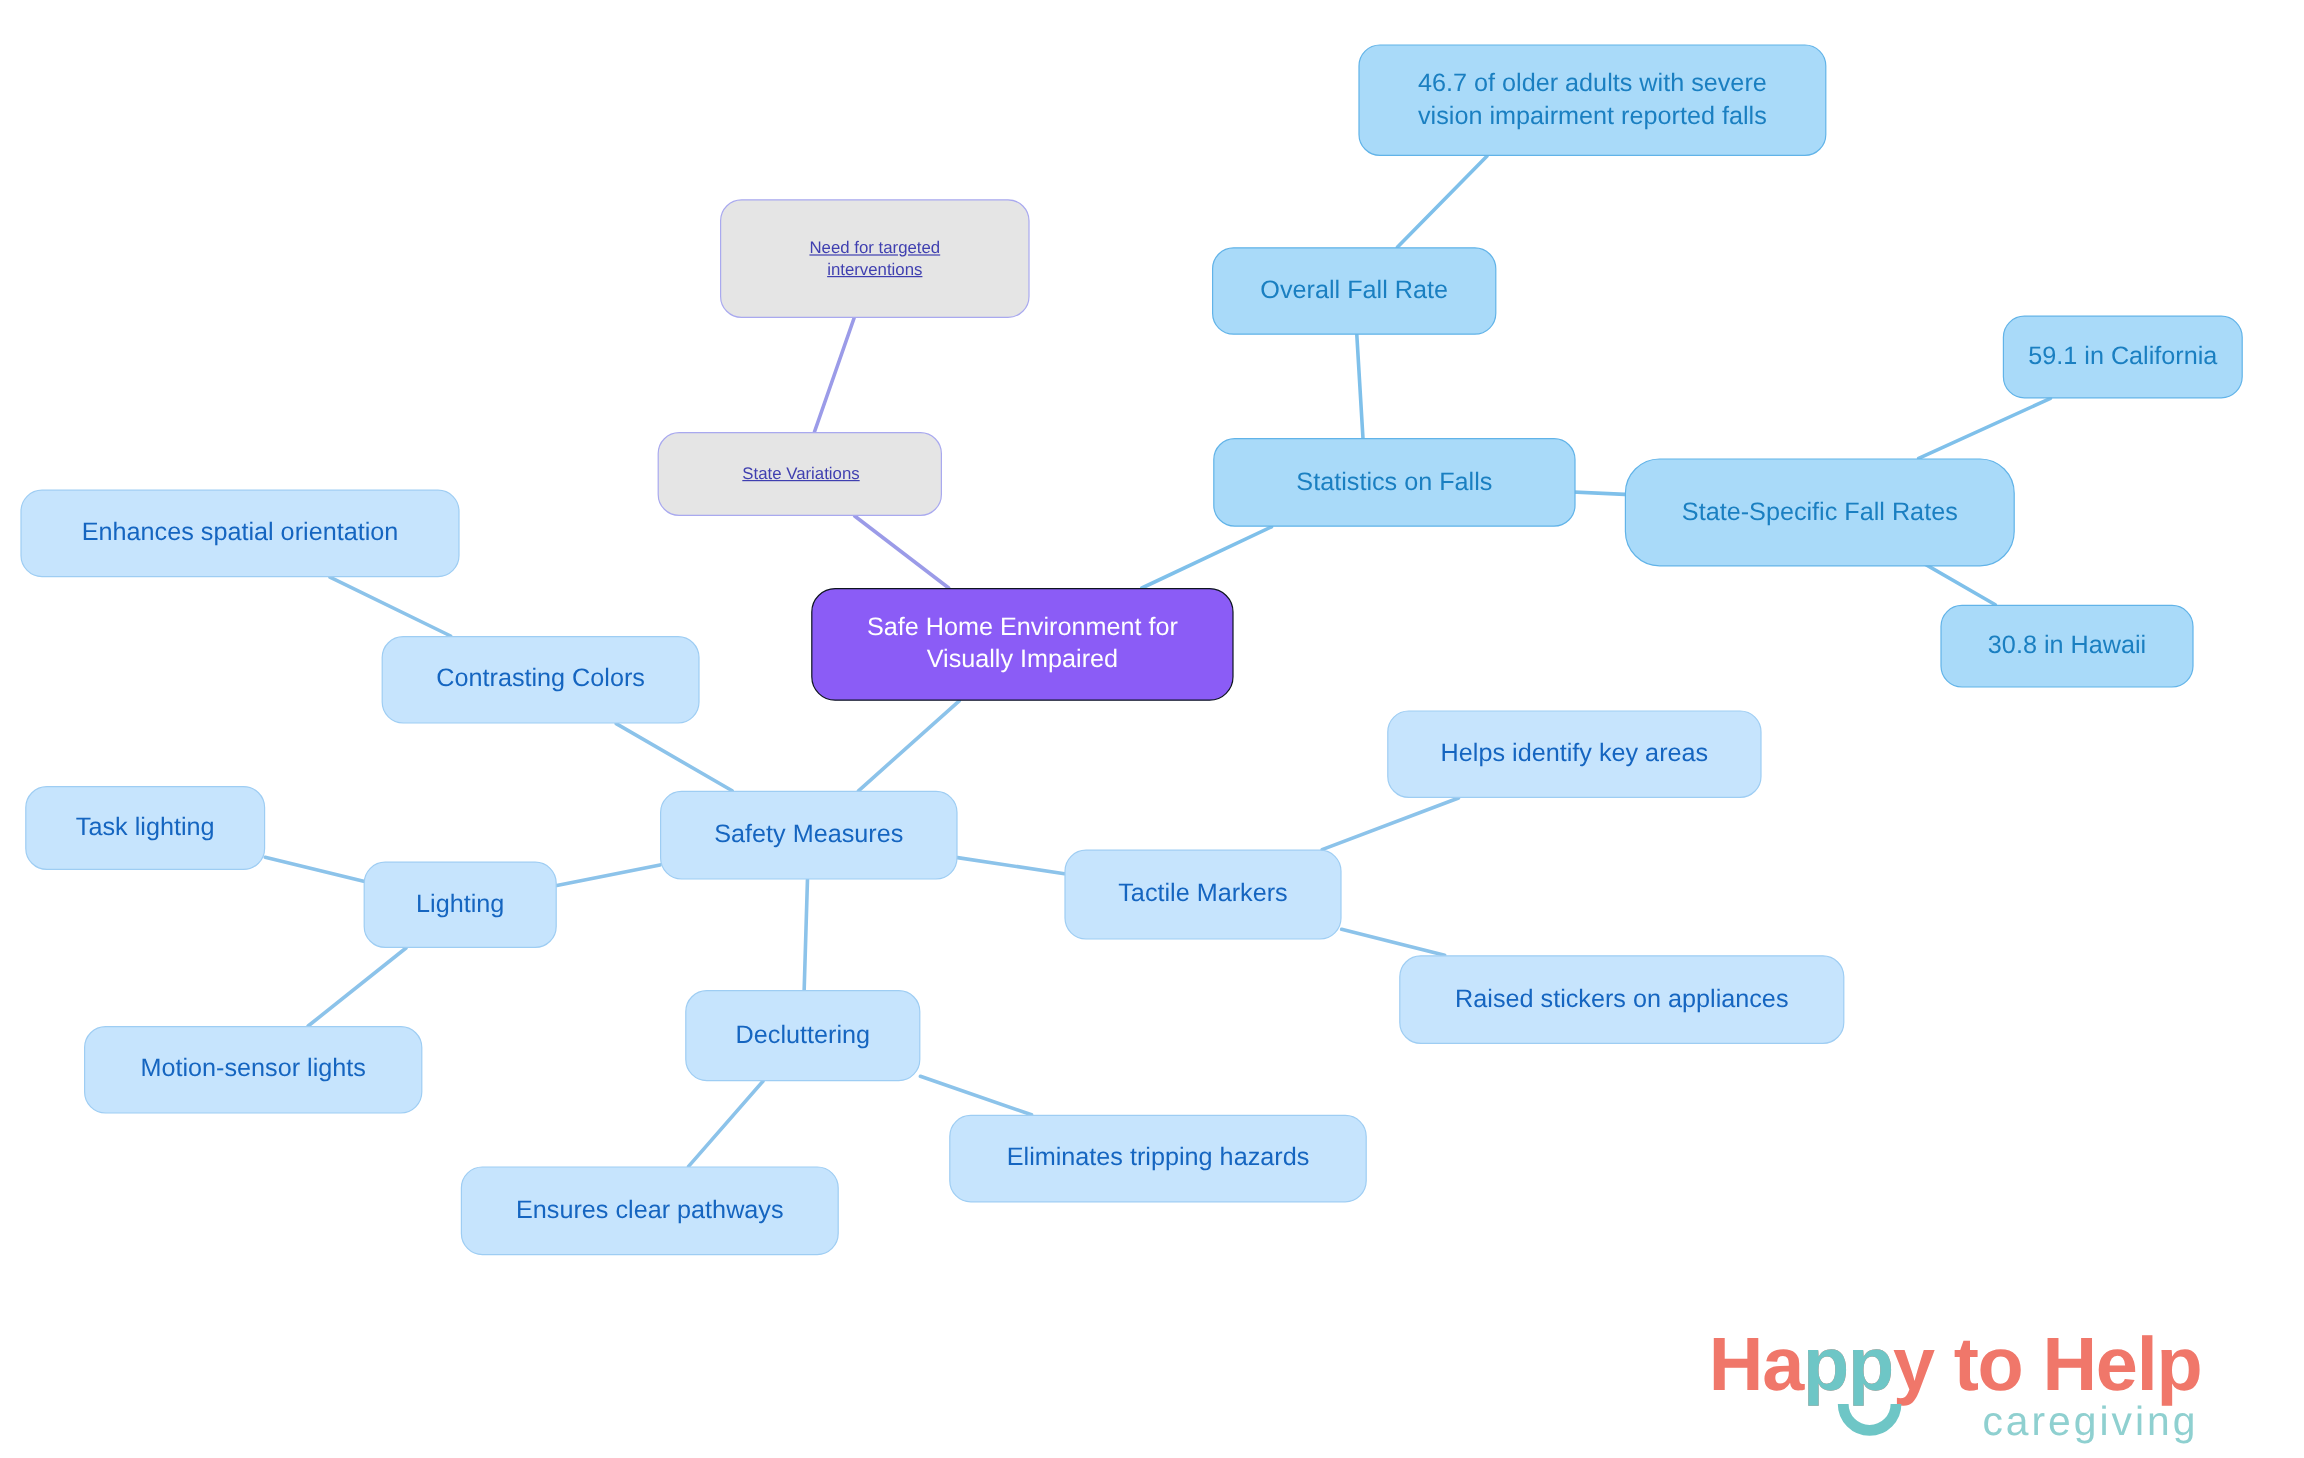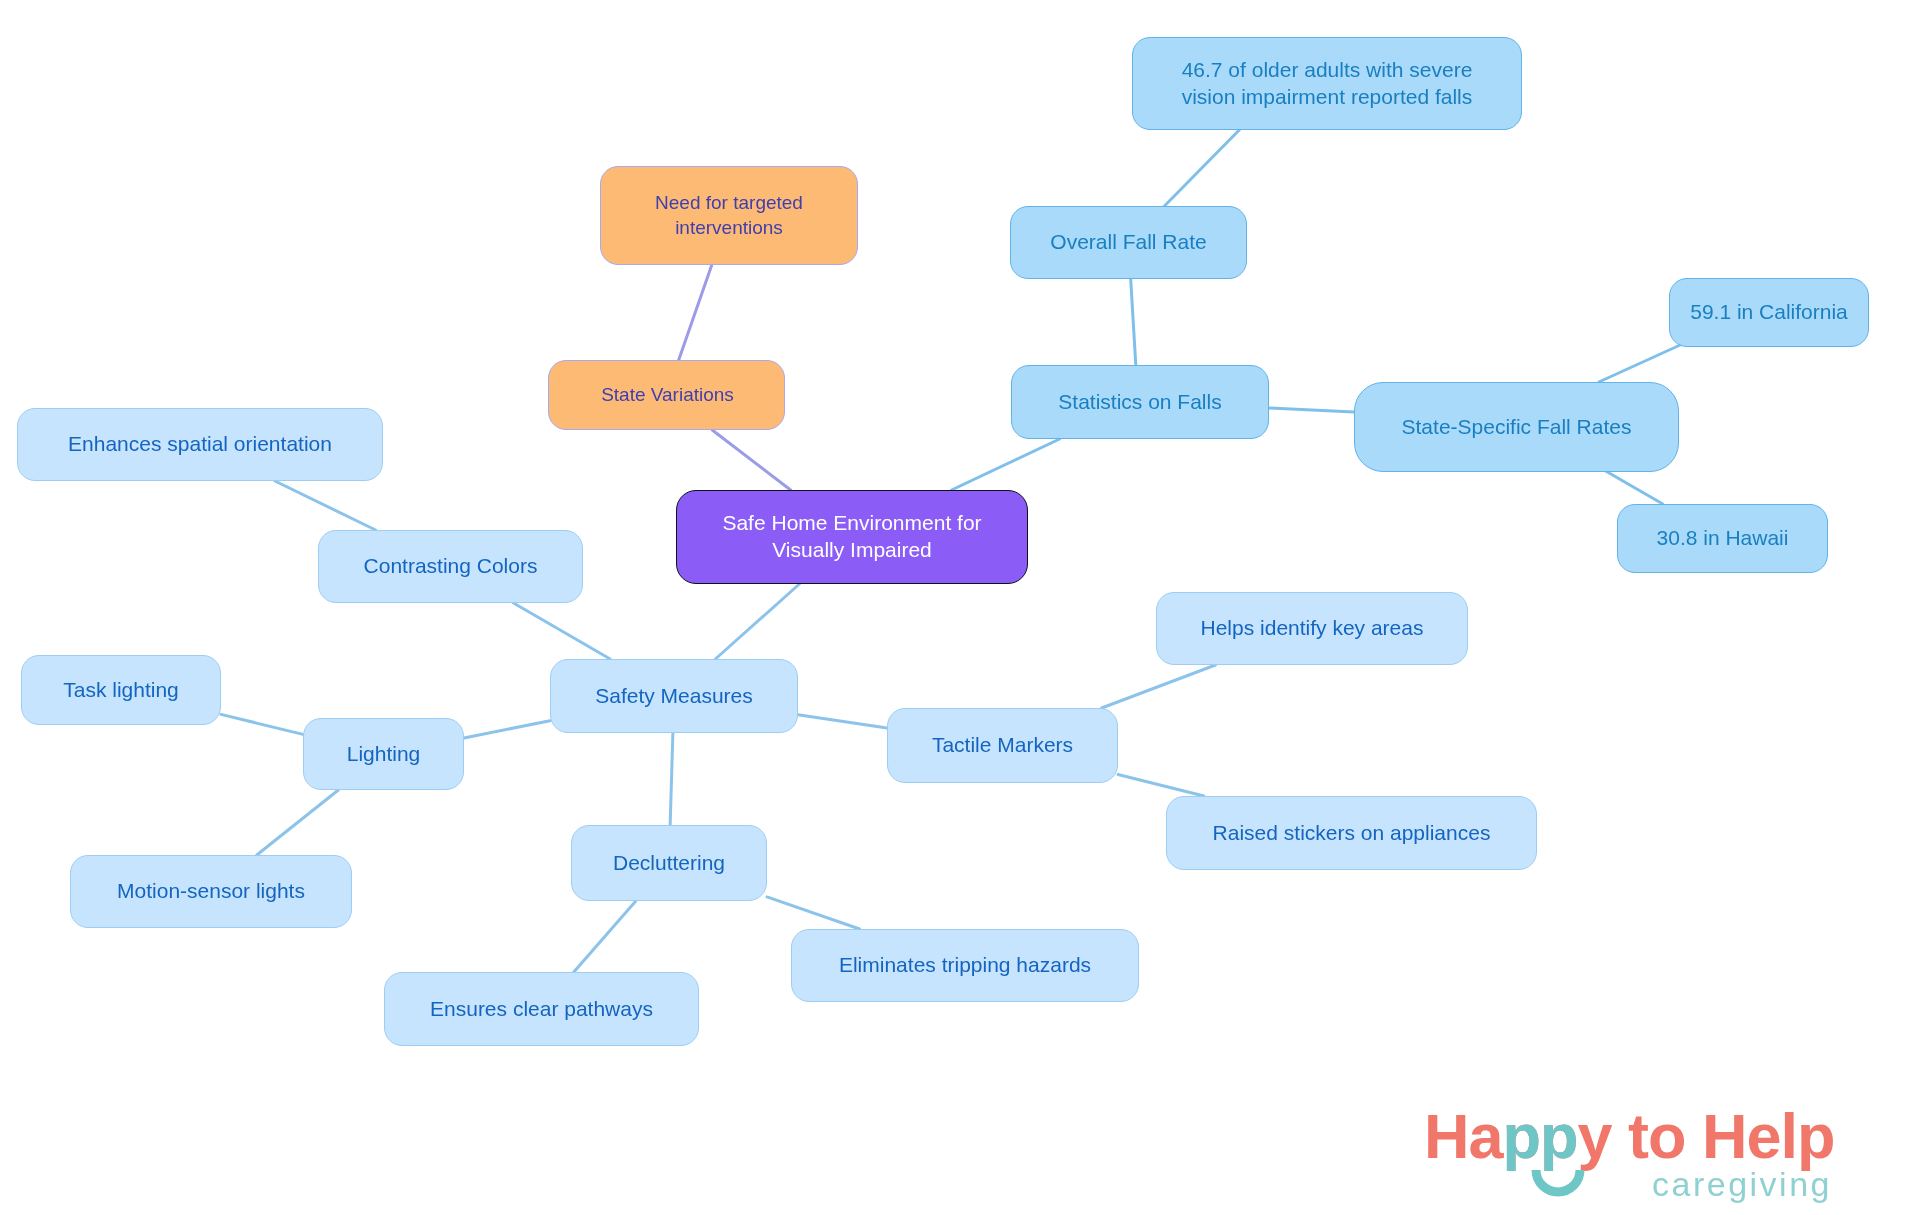--- a/index.html
+++ b/index.html
@@ -59,24 +59,25 @@
   }
   
   .node.blue-mid {
     background: #a9daf9;
     border-color: #61b3e8;
     color: #1a7fc1;
     font-size: 21px;
   }
   
   .node.purple {
-    background: #fdba74;
+    background: #e5e5e5;
     border-color: #a9a9ef;
     color: #3f3fb0;
-    font-size: 19px;
+    font-size: 14px;
+    text-decoration: underline;
   }
   .logo {
     position: absolute;
     left: 1424px;
     top: 1096px;
     width: 470px;
     height: 110px;
   }
 </style>
 </head>
@@ -101,26 +102,26 @@
       <line x1="672.8922155688623" y1="733" x2="670.1377245508982" y2="825" stroke="#8cc3ea" stroke-width="3" stroke-linecap="round"></line>
       <line x1="635.8150684931506" y1="901" x2="573.8116438356165" y2="972" stroke="#8cc3ea" stroke-width="3" stroke-linecap="round"></line>
       <line x1="767" y1="896.9358108108108" x2="859.5951219512195" y2="929" stroke="#8cc3ea" stroke-width="3" stroke-linecap="round"></line>
       <line x1="798" y1="714.6849315068494" x2="887" y2="728.0958904109589" stroke="#8cc3ea" stroke-width="3" stroke-linecap="round"></line>
       <line x1="1101.698717948718" y1="708" x2="1215.4465811965813" y2="665" stroke="#8cc3ea" stroke-width="3" stroke-linecap="round"></line>
       <line x1="1118" y1="774.4577363896848" x2="1203.922857142857" y2="796" stroke="#8cc3ea" stroke-width="3" stroke-linecap="round"></line>
     </svg>
   <div id="nodes-layer">
       <div class="node root" style="left: 676px; top: 490px; width: 352px; height: 94px;"><span>Safe Home Environment for
 Visually Impaired</span></div>
-      <div class="node blue-mid" style="left: 1011px; top: 365px; width: 258px; height: 74px;"><span>Statistics on Falls</span></div>
+      <div class="node blue-mid" style="left: 1011px; top: 365px; width: 302px; height: 74px;"><span>Statistics on Falls</span></div>
       <div class="node blue-mid" style="left: 1010px; top: 206px; width: 237px; height: 73px;"><span>Overall Fall Rate</span></div>
       <div class="node blue-mid" style="left: 1132px; top: 37px; width: 390px; height: 93px;"><span>46.7 of older adults with severe
 vision impairment reported falls</span></div>
       <div class="node blue-mid" style="left: 1354px; top: 382px; width: 325px; height: 90px; border-radius: 29px;"><span>State-Specific Fall Rates</span></div>
-      <div class="node blue-mid" style="left: 1669px; top: 278px; width: 200px; height: 69px;"><span>59.1 in California</span></div>
+      <div class="node blue-mid" style="left: 1669px; top: 263px; width: 200px; height: 69px;"><span>59.1 in California</span></div>
       <div class="node blue-mid" style="left: 1617px; top: 504px; width: 211px; height: 69px;"><span>30.8 in Hawaii</span></div>
       <div class="node purple" style="left: 548px; top: 360px; width: 237px; height: 70px; padding-left: 16px;"><span>State Variations</span></div>
       <div class="node purple" style="left: 600px; top: 166px; width: 258px; height: 99px;"><span>Need for targeted
 interventions</span></div>
       <div class="node blue" style="left: 550px; top: 659px; width: 248px; height: 74px;"><span>Safety Measures</span></div>
       <div class="node blue" style="left: 318px; top: 530px; width: 265px; height: 73px; align-items: center;"><span>Contrasting Colors</span></div>
       <div class="node blue" style="left: 17px; top: 408px; width: 366px; height: 73px;"><span>Enhances spatial orientation</span></div>
       <div class="node blue" style="left: 303px; top: 718px; width: 161px; height: 72px;"><span>Lighting</span></div>
       <div class="node blue" style="left: 21px; top: 655px; width: 200px; height: 70px;"><span>Task lighting</span></div>
       <div class="node blue" style="left: 70px; top: 855px; width: 282px; height: 73px;"><span>Motion-sensor lights</span></div>

